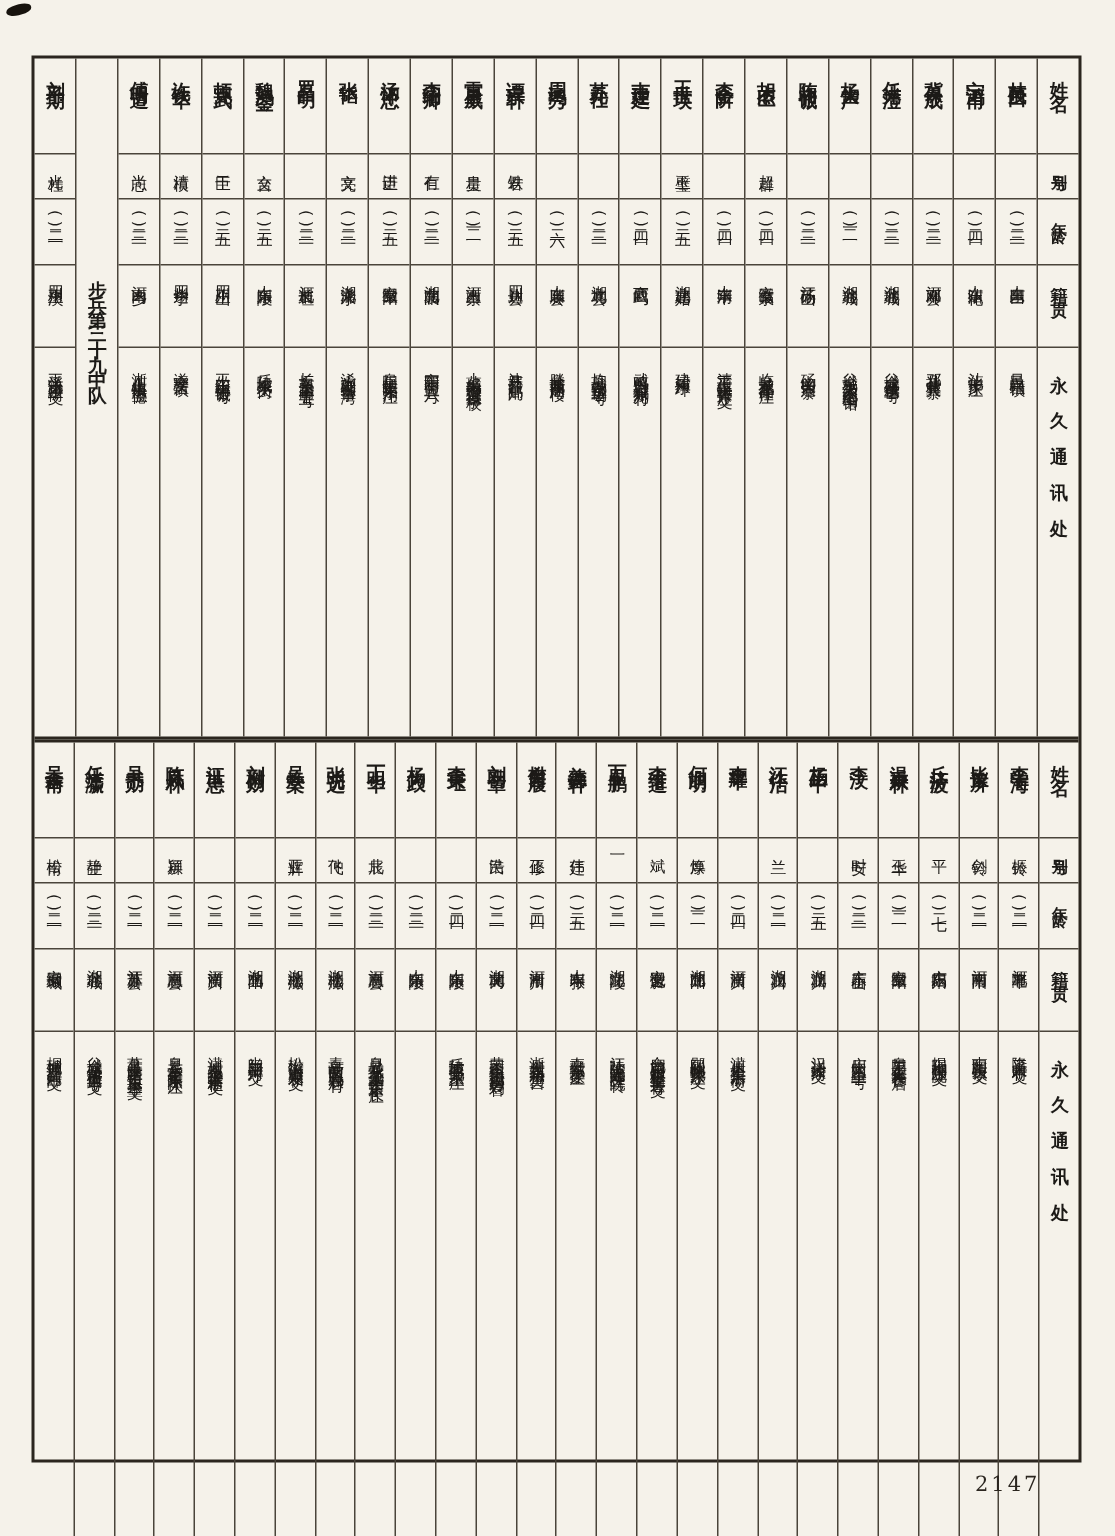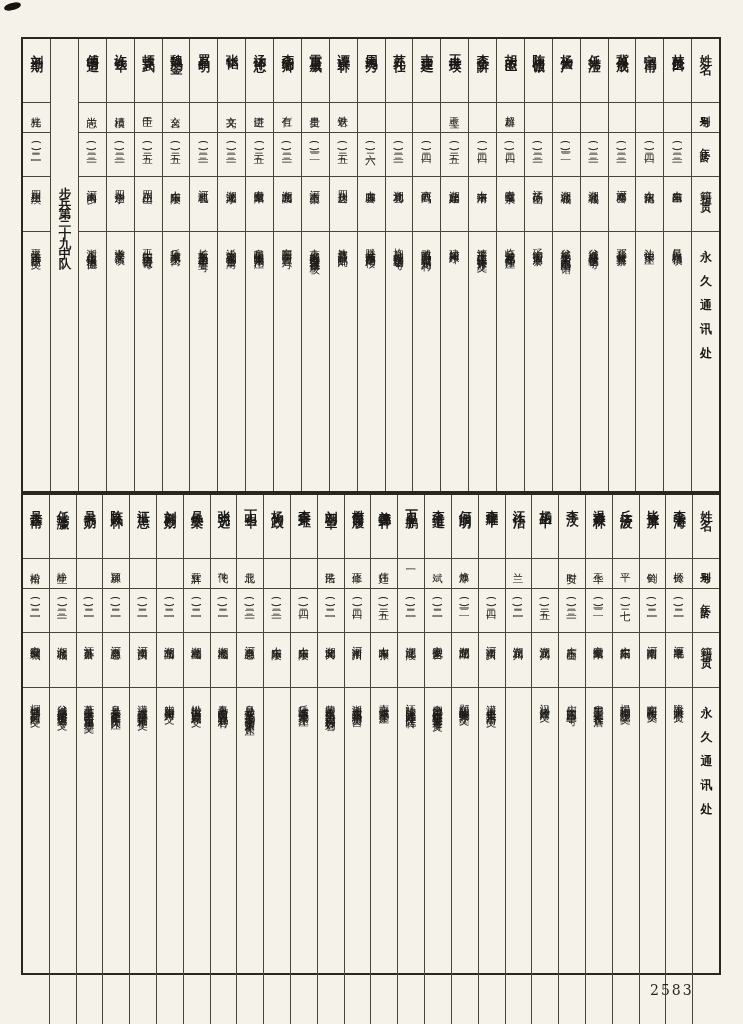--- a/index.html
+++ b/index.html
@@ -975,13 +975,13 @@
     <div class="cell c-native">
       <span class="vt f-native">安徽桐城</span>
     </div>
     <div class="cell c-address">
       <span class="vt f-address">桐城庐江罗昌河邮交</span>
     </div>
   </div>
 </div>
 </div>
 
-<div class="page-number">2583</div>
+<div class="page-number">2147</div>
 
 </body></html>

